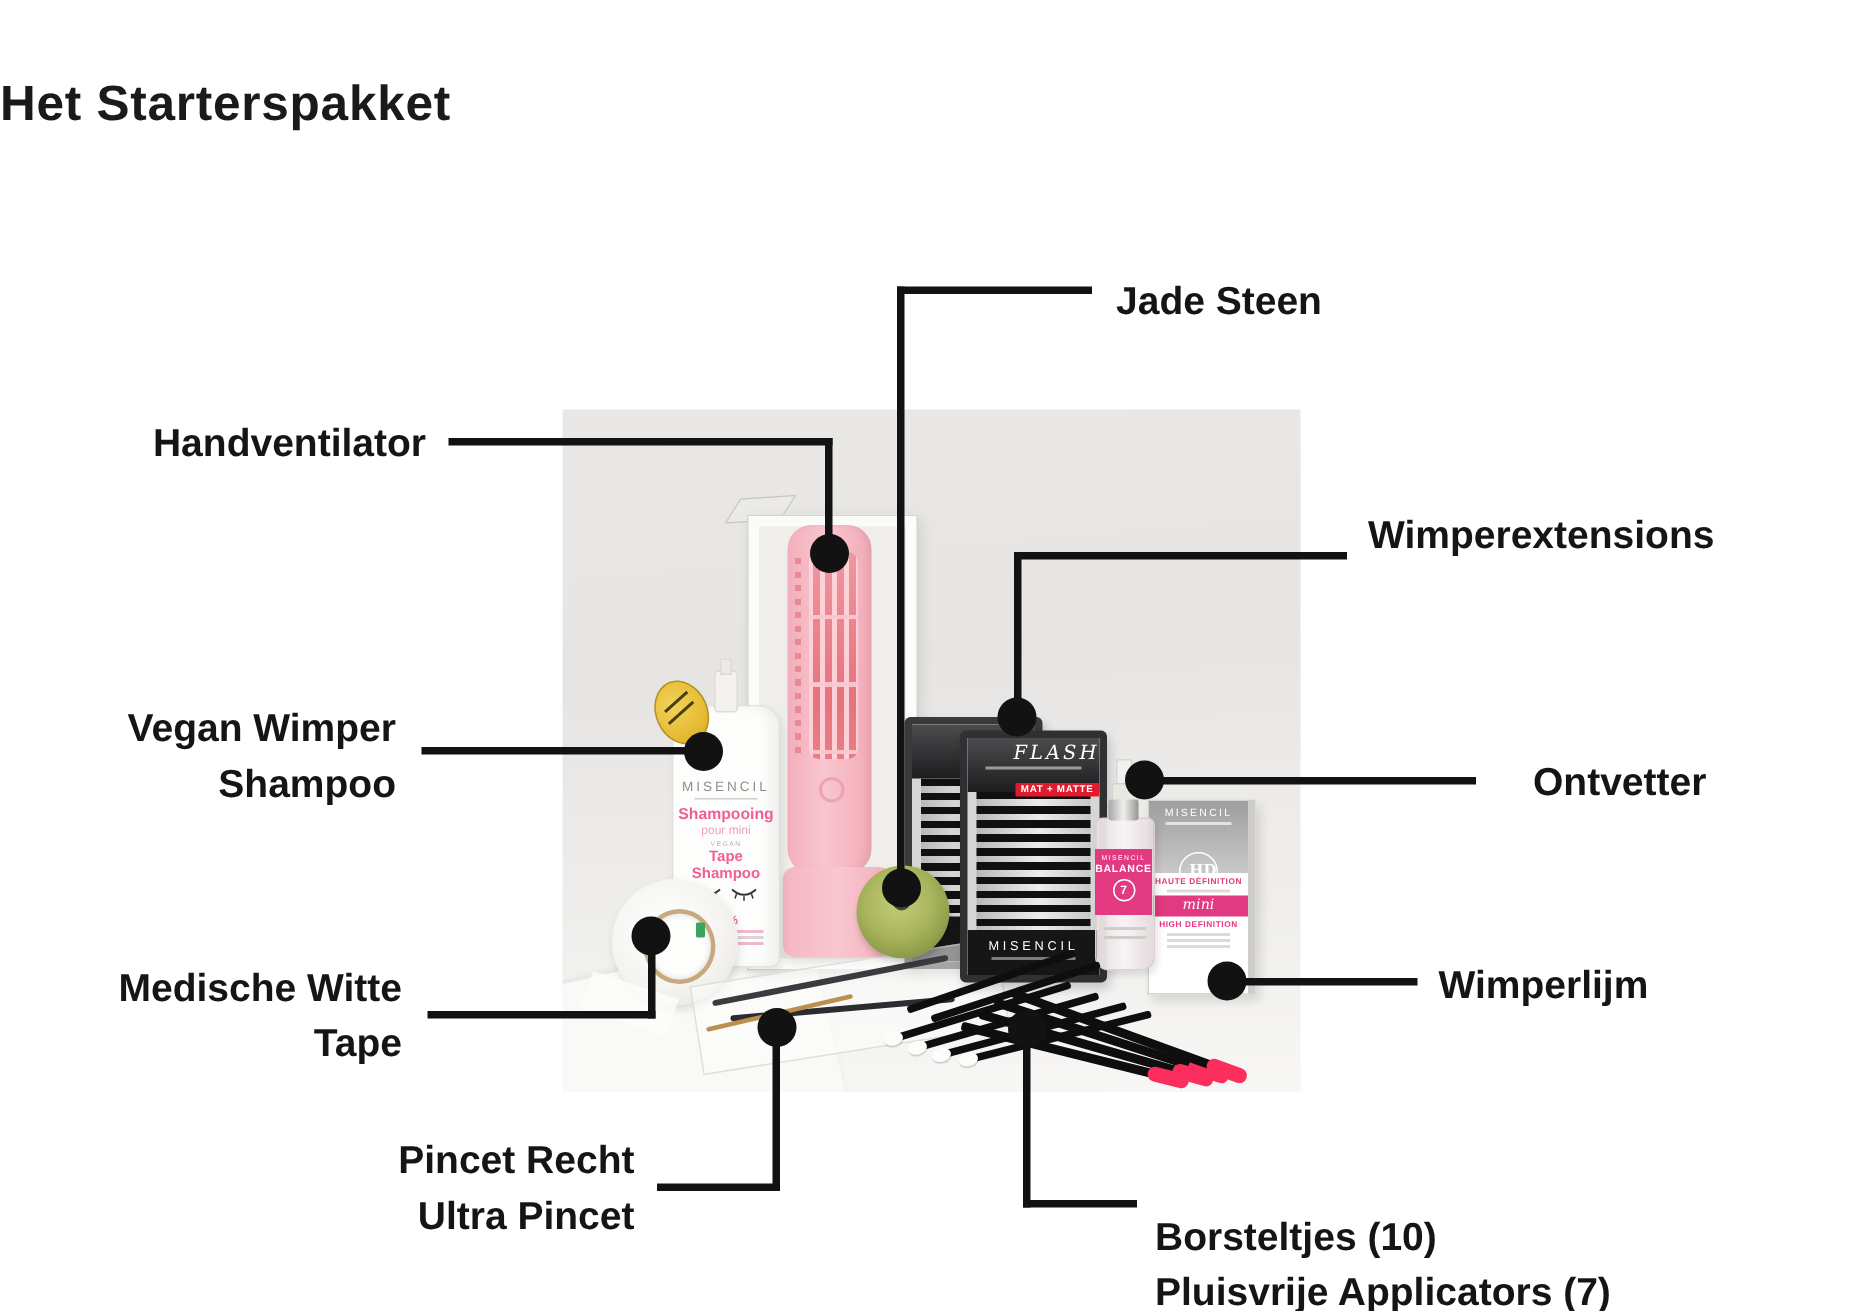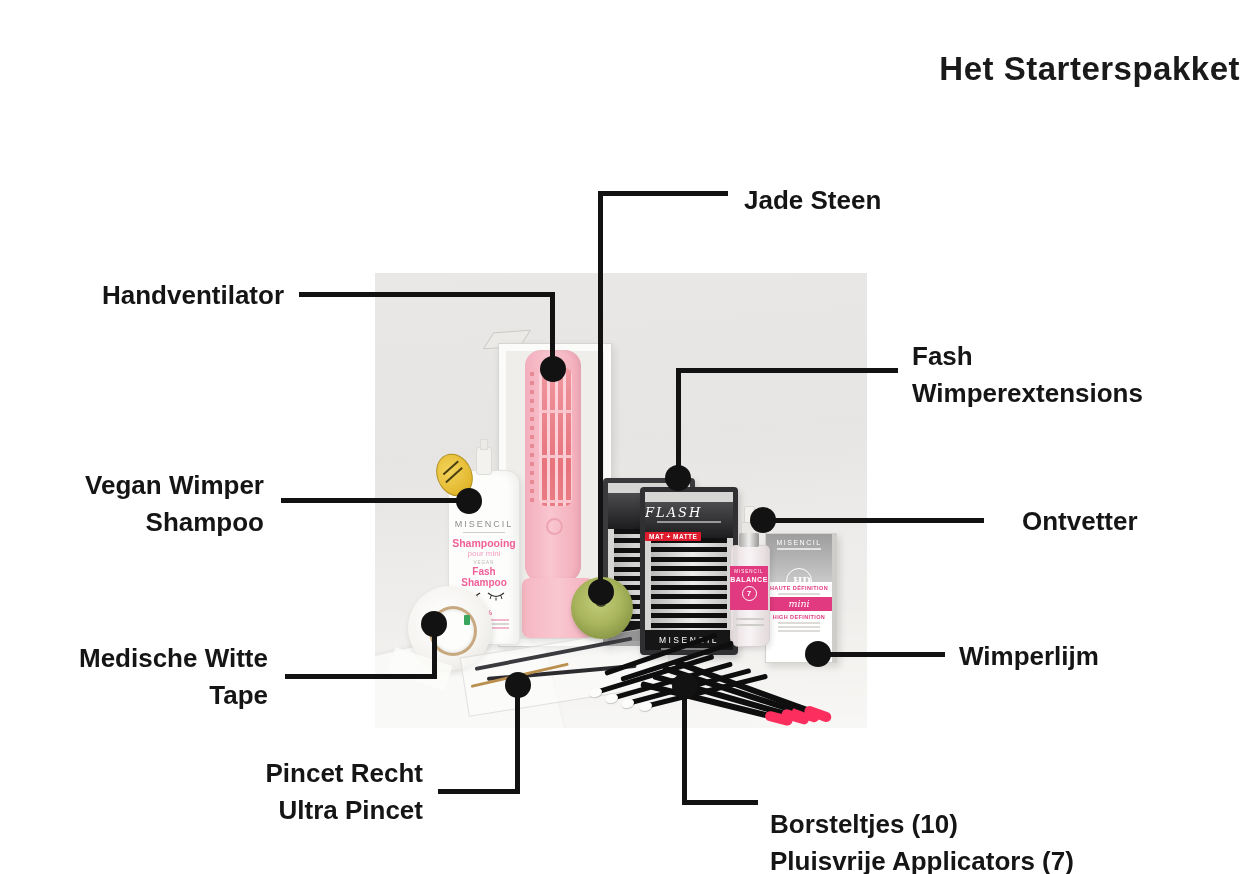--- a/index.html
+++ b/index.html
@@ -1,20 +1,20 @@
 <!DOCTYPE html>
 <html><head>
 <meta charset="utf-8">
 <style>
   html,body{margin:0;padding:0;background:#ffffff;}
   .stage{position:relative;width:1240px;height:874px;background:#ffffff;overflow:hidden;
          font-family:"Liberation Sans","DejaVu Sans",sans-serif;color:#151515;}
 
   
-  .title{position:absolute;left:0;top:50px;width:1240px;text-align:right;
+  .title{position:absolute;left:0;top:50px;width:1240px;text-align:left;
          font-size:33px;font-weight:800;letter-spacing:.5px;color:#1a1a1a;}
 
   
   .lbl{position:absolute;font-size:26px;font-weight:800;line-height:37px;color:#151515;white-space:nowrap;}
   .lbl span{display:block;}
   .lbl.right{text-align:right;}
 
   
   .cline{position:absolute;background:#121212;z-index:6;}
   .cdot{position:absolute;width:26px;height:26px;border-radius:50%;background:#121212;z-index:7;}
@@ -80,21 +80,21 @@
   .jade{position:absolute;left:196px;top:304px;width:62px;height:62px;border-radius:50%;
        background:radial-gradient(circle at 45% 40%,#c3cd7a 0%,#a9b55c 45%,#8a9847 75%,#6f7d3a 100%);
        box-shadow:1px 3px 5px rgba(0,0,0,0.2);z-index:4;}
   .jade .hole{position:absolute;left:24px;top:18px;width:12px;height:12px;border-radius:50%;background:#2f3322;opacity:.85;}
 
   
   .tray{position:absolute;border:5px solid #303033;border-radius:4px;background:#d6d6d5;overflow:hidden;
         box-shadow:2px 4px 7px rgba(0,0,0,0.18);}
   .tray.back{left:228px;top:205px;width:82px;height:158px;border-color:#3a3a3d;}
   .tray.front{left:265px;top:214px;width:88px;height:158px;z-index:3;}
-  .tray .top{height:36px;background:linear-gradient(180deg,#4c4c4e,#1d1d1f);color:#fff;text-align:left;margin-top:10px;}
+  .tray .top{height:36px;background:linear-gradient(180deg,#4c4c4e,#1d1d1f);color:#fff;text-align:right;}
   .tray .flash{font-family:"DejaVu Serif",serif;font-style:italic;font-size:13px;letter-spacing:2px;padding-top:3px;}
   .tray .tinybar{width:64px;height:2px;background:#9a9a9a;margin:1px auto 2px;}
   .tray .badge{display:inline-block;background:#e01b2d;color:#fff;font-size:6.5px;font-weight:700;
         letter-spacing:.5px;padding:1px 4px;border-radius:1px;}
   .tray .lashes{height:92px;margin:0 6px;background:
         repeating-linear-gradient(180deg,#101010 0 5px,rgba(255,255,255,0) 5px 9.4px),
         linear-gradient(90deg,#b9b9b8,#ececeb 55%,#c6c6c5);}
   .tray .bottom{height:30px;background:#161617;color:#fff;text-align:center;}
   .tray .mis{font-size:8.5px;letter-spacing:2.5px;padding-top:5px;}
   .tray .microbar{width:56px;height:2px;background:#7d7d7d;margin:3px auto 0;}
@@ -166,21 +166,21 @@
     <div class="fanbase"></div>
 
     <div class="shampoo">
       <div class="pump"></div>
       <div class="pumptip"></div>
       <div class="brand">MISENCIL</div>
       <div class="rule"></div>
       <div class="fr">Shampooing</div>
       <div class="sub">pour mini</div>
       <div class="vegan">VEGAN</div>
-      <div class="en">Fash Shampoo</div>
+      <div class="en">Tape Shampoo</div>
       <svg width="46" height="12" viewBox="0 0 46 12" style="margin-top:2px">
         <path d="M3 3 Q11 10 19 3" stroke="#333" stroke-width="1.2" fill="none"></path>
         <path d="M6 6 L5 9 M11 7.5 L11 10.5 M16 6 L17 9" stroke="#333" stroke-width="1" fill="none"></path>
         <path d="M27 3 Q35 10 43 3" stroke="#333" stroke-width="1.2" fill="none"></path>
         <path d="M30 6 L29 9 M35 7.5 L35 10.5 M40 6 L41 9" stroke="#333" stroke-width="1" fill="none"></path>
       </svg>
       <div class="pct">98%</div>
       <div class="bar"></div>
       <div class="bar gray"></div>
       <div class="bar"></div>
@@ -315,21 +315,20 @@
 
   <div class="lbl right" style="left:72px;top:277px;width:212px;">
     <span>Handventilator</span>
   </div>
 
   <div class="lbl" style="left:744px;top:182px;">
     <span>Jade Steen</span>
   </div>
 
   <div class="lbl" style="left:912px;top:338px;">
-    <span>Fash</span>
     <span>Wimperextensions</span>
   </div>
 
   <div class="lbl right" style="left:56px;top:467px;width:208px;">
     <span>Vegan Wimper</span>
     <span>Shampoo</span>
   </div>
 
   <div class="lbl" style="left:999px;top:503px;margin-left:23px;">
     <span>Ontvetter</span>

